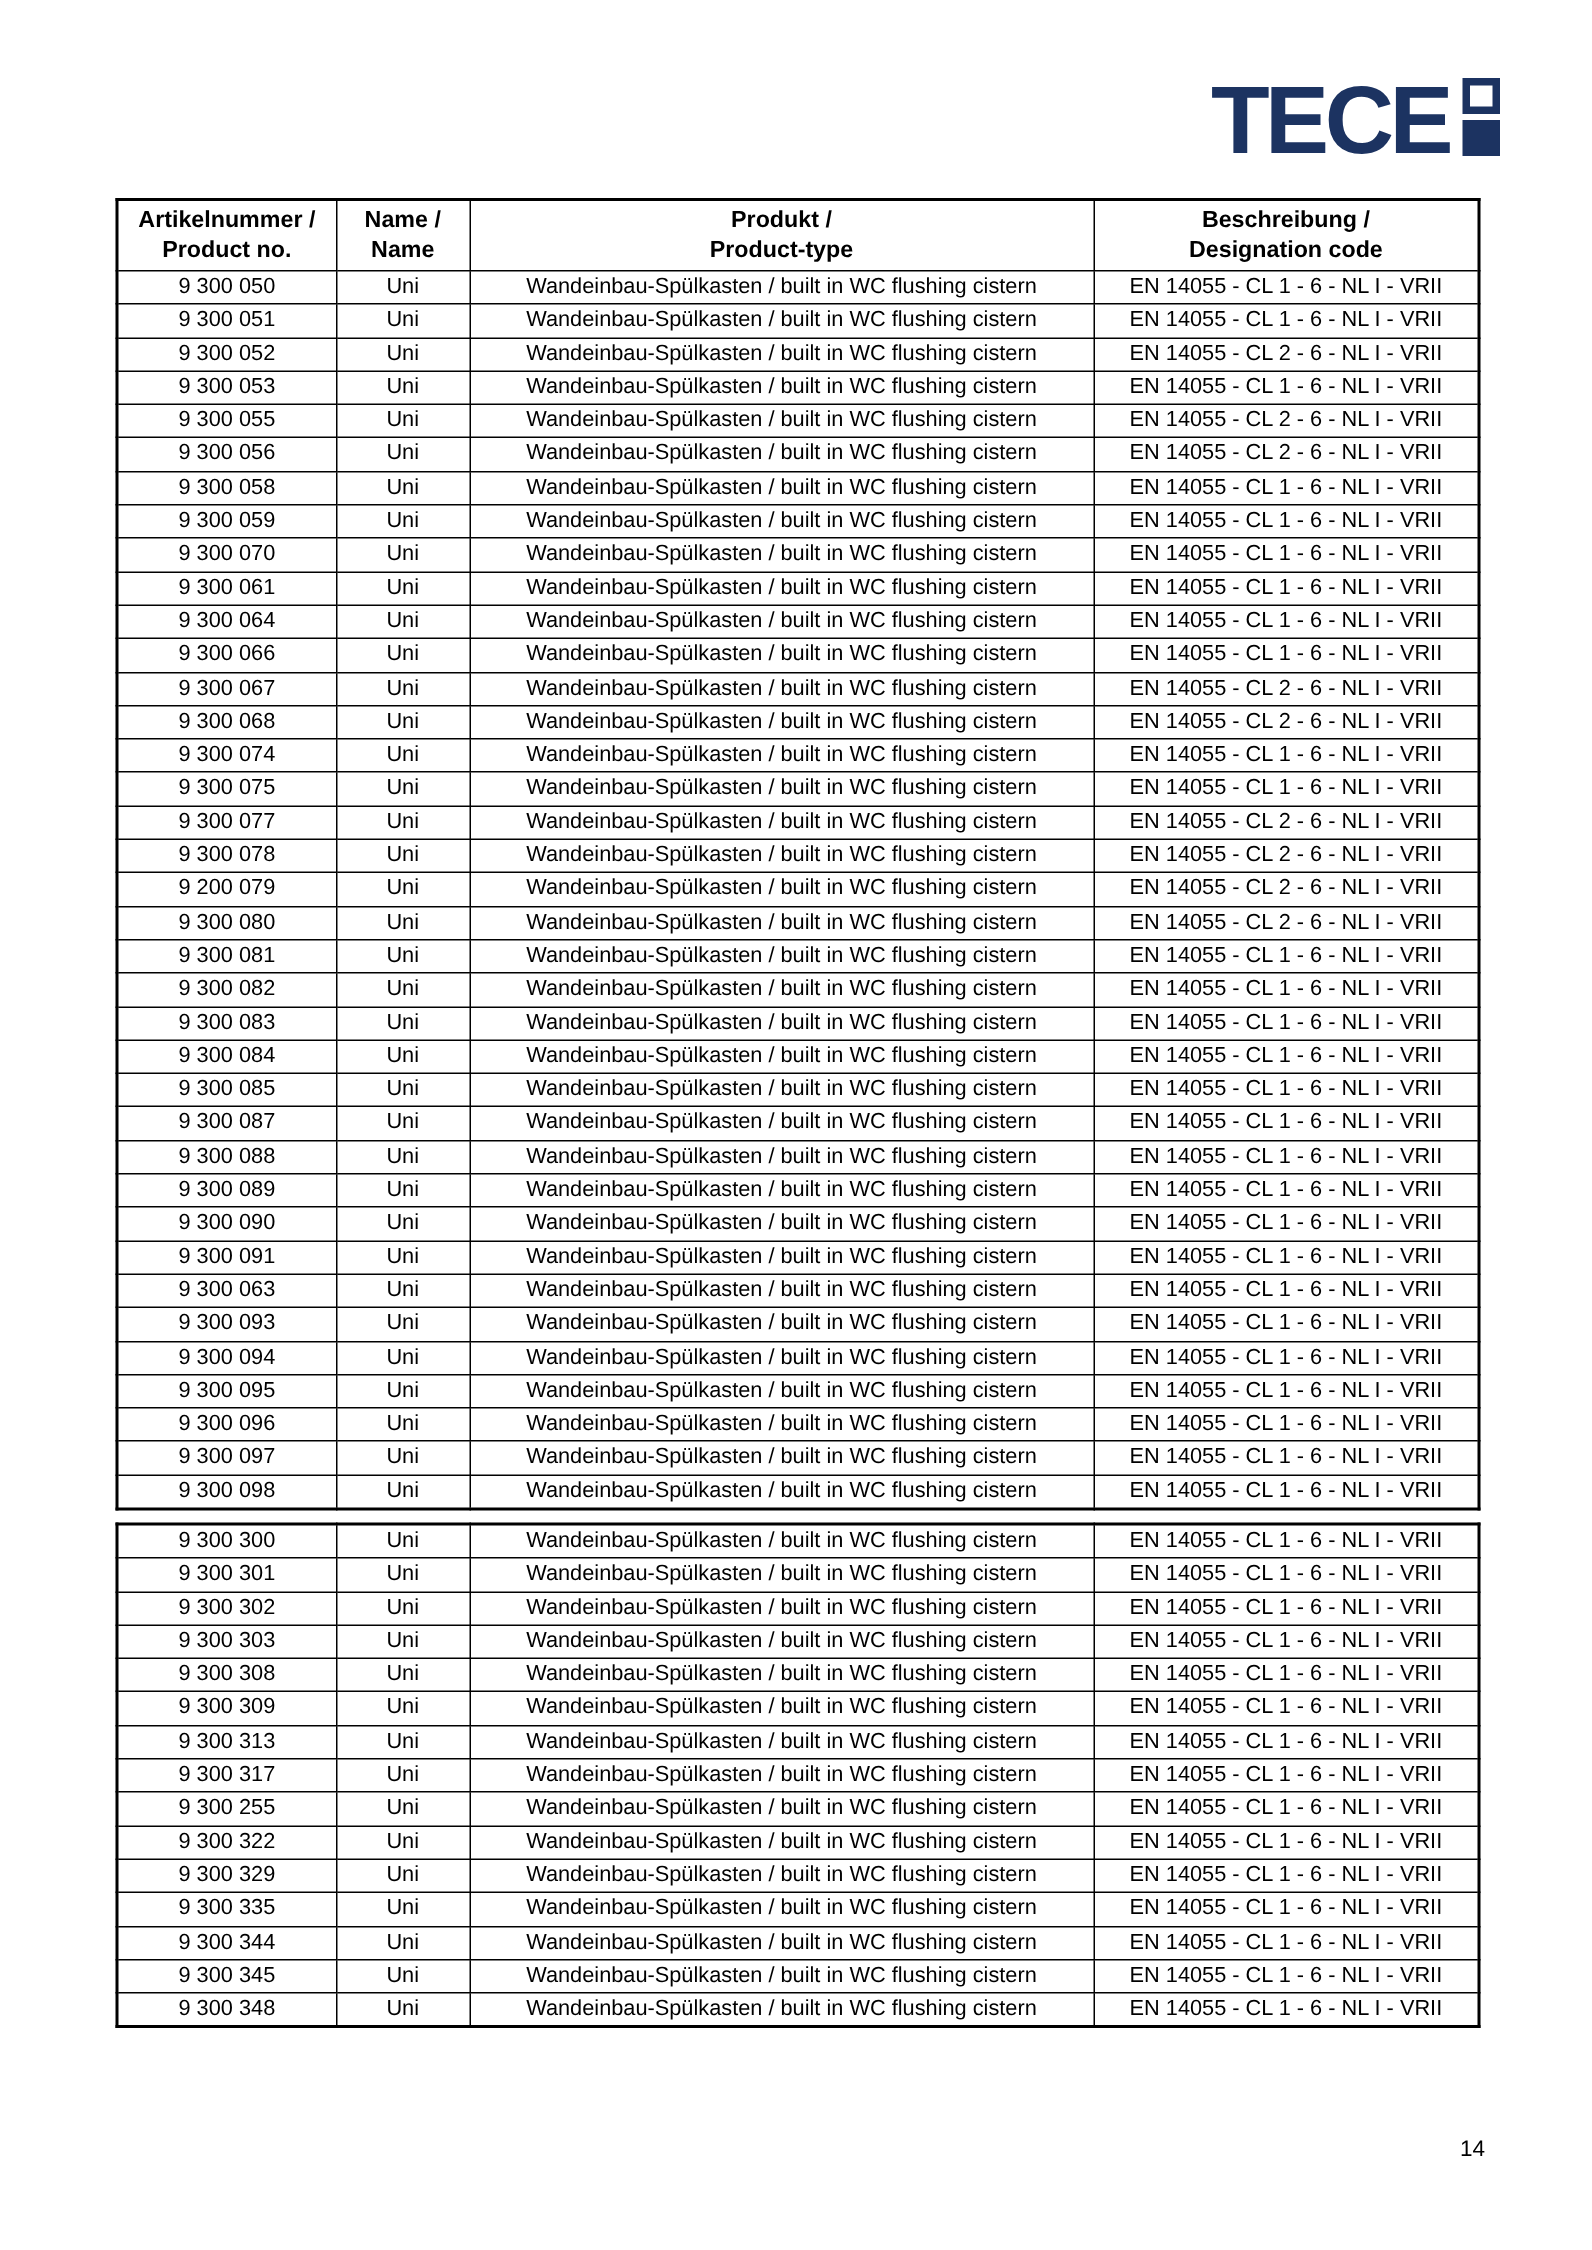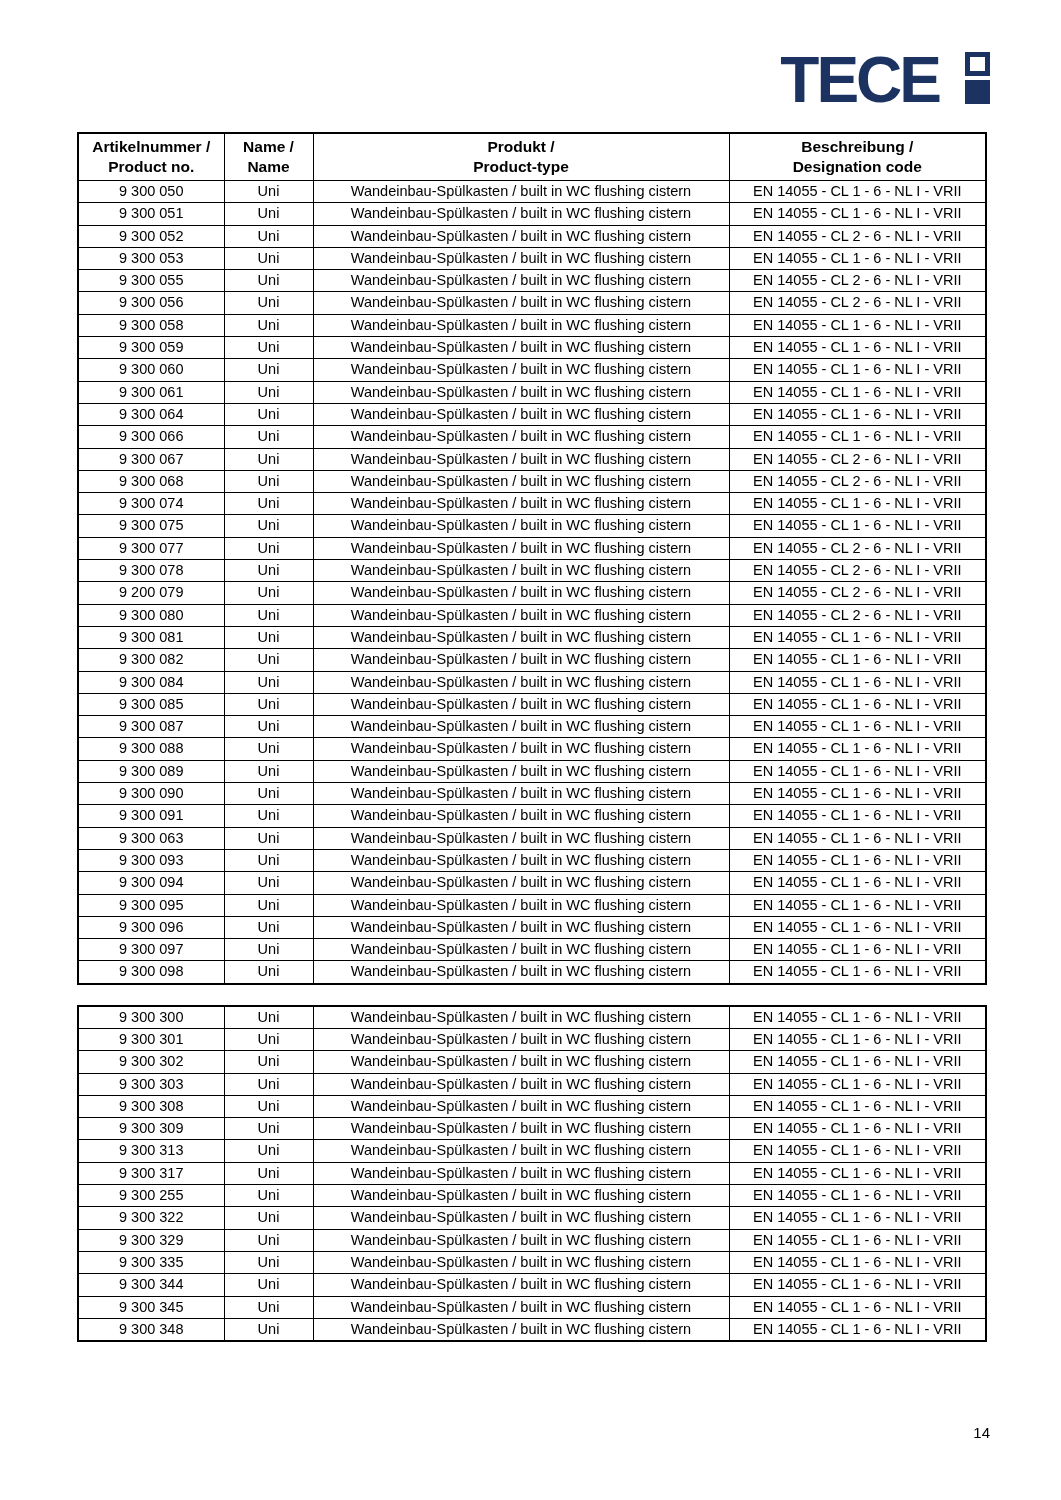--- a/index.html
+++ b/index.html
@@ -13,24 +13,24 @@
   .page {
     position: relative;
     width: 1061px; height: 1500px;
     background: #ffffff;
     overflow: hidden;
   }
 
   
   .logo {
     position: absolute;
-    top: 52px; right: 71px;
+    top: 52px; right: 61px;
     display: flex;
     align-items: flex-end;
-    gap: 26px;
+    gap: 9px;
     height: 53px;
   }
   .logo-text {
     font-weight: bold;
     font-size: 64px;
     line-height: 50px;
     letter-spacing: -3px;
     color: var(--navy);
   }
   .logo-squares {
@@ -54,21 +54,21 @@
     position: absolute;
     left: 77px; top: 132px;
     width: 1044px;
   }
   table {
     border-collapse: collapse;
     table-layout: fixed;
     width: 908px;
     border: 2px solid #000;
   }
-  table.section-2 { margin-top: 20px; }
+  table.section-2 { margin-top: 8px; }
   col.c1 { width: 146px; }
   col.c2 { width: 89px; }
   col.c3 { width: 416px; }
   col.c4 { width: 257px; }
   th, td {
     border: 1.5px solid #000;
     text-align: center;
     vertical-align: middle;
     white-space: nowrap;
     overflow: hidden;
@@ -180,21 +180,21 @@
             <td>Wandeinbau-Spülkasten / built in WC flushing cistern</td>
             <td>EN 14055 - CL 1 - 6 - NL I - VRII</td>
           </tr>
           <tr>
             <td>9 300 059</td>
             <td>Uni</td>
             <td>Wandeinbau-Spülkasten / built in WC flushing cistern</td>
             <td>EN 14055 - CL 1 - 6 - NL I - VRII</td>
           </tr>
           <tr>
-            <td>9 300 060</td>
+            <td>9 300 070</td>
             <td>Uni</td>
             <td>Wandeinbau-Spülkasten / built in WC flushing cistern</td>
             <td>EN 14055 - CL 1 - 6 - NL I - VRII</td>
           </tr>
           <tr>
             <td>9 300 061</td>
             <td>Uni</td>
             <td>Wandeinbau-Spülkasten / built in WC flushing cistern</td>
             <td>EN 14055 - CL 1 - 6 - NL I - VRII</td>
           </tr>
@@ -259,20 +259,26 @@
             <td>EN 14055 - CL 2 - 6 - NL I - VRII</td>
           </tr>
           <tr>
             <td>9 300 081</td>
             <td>Uni</td>
             <td>Wandeinbau-Spülkasten / built in WC flushing cistern</td>
             <td>EN 14055 - CL 1 - 6 - NL I - VRII</td>
           </tr>
           <tr>
             <td>9 300 082</td>
+            <td>Uni</td>
+            <td>Wandeinbau-Spülkasten / built in WC flushing cistern</td>
+            <td>EN 14055 - CL 1 - 6 - NL I - VRII</td>
+          </tr>
+          <tr>
+            <td>9 300 083</td>
             <td>Uni</td>
             <td>Wandeinbau-Spülkasten / built in WC flushing cistern</td>
             <td>EN 14055 - CL 1 - 6 - NL I - VRII</td>
           </tr>
           <tr>
             <td>9 300 084</td>
             <td>Uni</td>
             <td>Wandeinbau-Spülkasten / built in WC flushing cistern</td>
             <td>EN 14055 - CL 1 - 6 - NL I - VRII</td>
           </tr>

